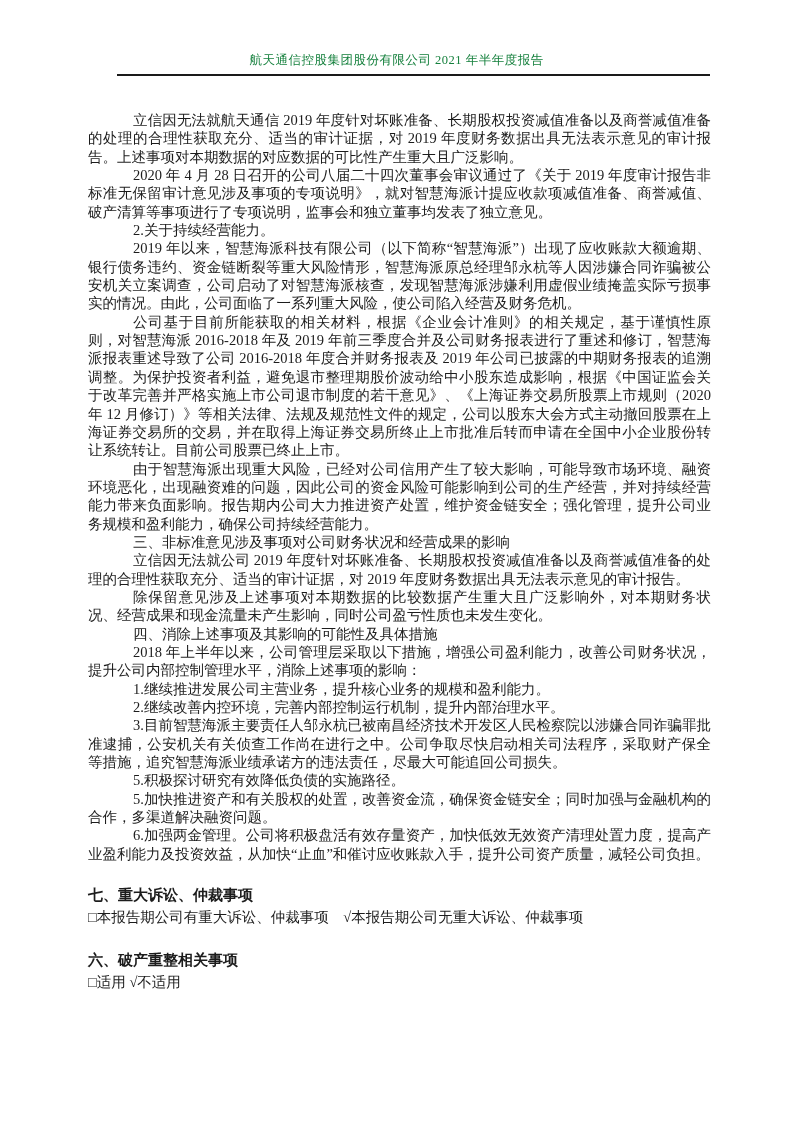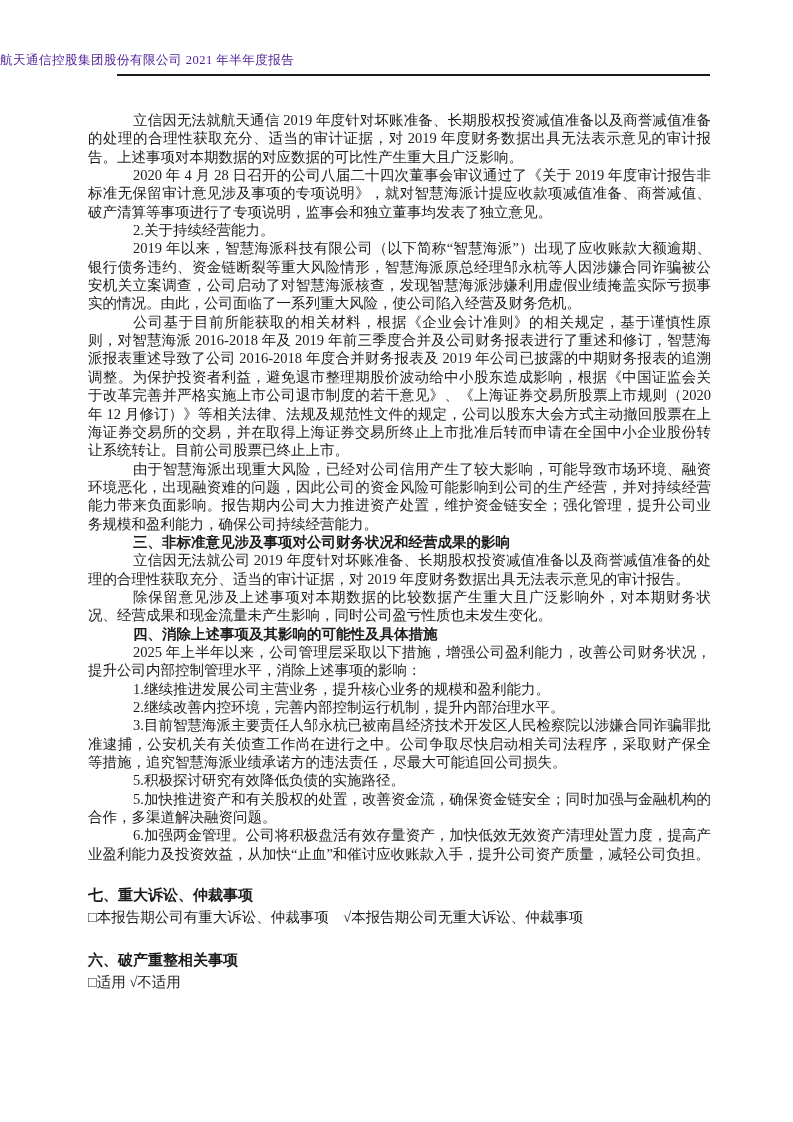--- a/index.html
+++ b/index.html
@@ -14,22 +14,23 @@
     background: #ffffff;
     overflow: hidden;
     font-family: "Liberation Serif", "DejaVu Serif", serif;
     color: #1c1c1c;
   }
   .header-title {
     position: absolute;
     top: 52px;
     left: 0;
     width: 100%;
+    text-align: center;
     font-size: 12.5px;
-    color: #4c1d95;
+    color: #15803d;
     letter-spacing: 0.5px;
   }
   .header-rule {
     position: absolute;
     top: 74px;
     left: 117px;
     width: 593px;
     height: 2px;
     background: #1a1a1a;
   }
@@ -42,21 +43,21 @@
     line-height: 18.35px;
     text-align: justify;
     text-justify: inter-ideograph;
   }
   .para {
     text-indent: 45px;
     margin: 0;
   }
   .subhead {
     text-indent: 45px;
-    font-weight: bold;
+    font-weight: normal;
     margin: 0;
   }
   .bottom-sections {
     position: absolute;
     top: 884px;
     left: 88px;
     width: 623px;
     font-size: 14.5px;
   }
   .section + .section {
@@ -93,21 +94,21 @@
       <div class="para">立信因无法就航天通信 2019 年度针对坏账准备、长期股权投资减值准备以及商誉减值准备的处理的合理性获取充分、适当的审计证据，对 2019 年度财务数据出具无法表示意见的审计报告。上述事项对本期数据的对应数据的可比性产生重大且广泛影响。</div>
       <div class="para">2020 年 4 月 28 日召开的公司八届二十四次董事会审议通过了《关于 2019 年度审计报告非标准无保留审计意见涉及事项的专项说明》，就对智慧海派计提应收款项减值准备、商誉减值、破产清算等事项进行了专项说明，监事会和独立董事均发表了独立意见。</div>
       <div class="para">2.关于持续经营能力。</div>
       <div class="para">2019 年以来，智慧海派科技有限公司（以下简称“智慧海派”）出现了应收账款大额逾期、银行债务违约、资金链断裂等重大风险情形，智慧海派原总经理邹永杭等人因涉嫌合同诈骗被公安机关立案调查，公司启动了对智慧海派核查，发现智慧海派涉嫌利用虚假业绩掩盖实际亏损事实的情况。由此，公司面临了一系列重大风险，使公司陷入经营及财务危机。</div>
       <div class="para">公司基于目前所能获取的相关材料，根据《企业会计准则》的相关规定，基于谨慎性原则，对智慧海派 2016-2018 年及 2019 年前三季度合并及公司财务报表进行了重述和修订，智慧海派报表重述导致了公司 2016-2018 年度合并财务报表及 2019 年公司已披露的中期财务报表的追溯调整。为保护投资者利益，避免退市整理期股价波动给中小股东造成影响，根据《中国证监会关于改革完善并严格实施上市公司退市制度的若干意见》、《上海证券交易所股票上市规则（2020 年 12 月修订）》等相关法律、法规及规范性文件的规定，公司以股东大会方式主动撤回股票在上海证券交易所的交易，并在取得上海证券交易所终止上市批准后转而申请在全国中小企业股份转让系统转让。目前公司股票已终止上市。</div>
       <div class="para">由于智慧海派出现重大风险，已经对公司信用产生了较大影响，可能导致市场环境、融资环境恶化，出现融资难的问题，因此公司的资金风险可能影响到公司的生产经营，并对持续经营能力带来负面影响。报告期内公司大力推进资产处置，维护资金链安全；强化管理，提升公司业务规模和盈利能力，确保公司持续经营能力。</div>
       <div class="subhead">三、非标准意见涉及事项对公司财务状况和经营成果的影响</div>
       <div class="para">立信因无法就公司 2019 年度针对坏账准备、长期股权投资减值准备以及商誉减值准备的处理的合理性获取充分、适当的审计证据，对 2019 年度财务数据出具无法表示意见的审计报告。</div>
       <div class="para">除保留意见涉及上述事项对本期数据的比较数据产生重大且广泛影响外，对本期财务状况、经营成果和现金流量未产生影响，同时公司盈亏性质也未发生变化。</div>
       <div class="subhead">四、消除上述事项及其影响的可能性及具体措施</div>
-      <div class="para">2025 年上半年以来，公司管理层采取以下措施，增强公司盈利能力，改善公司财务状况，提升公司内部控制管理水平，消除上述事项的影响：</div>
+      <div class="para">2018 年上半年以来，公司管理层采取以下措施，增强公司盈利能力，改善公司财务状况，提升公司内部控制管理水平，消除上述事项的影响：</div>
       <div class="para">1.继续推进发展公司主营业务，提升核心业务的规模和盈利能力。</div>
       <div class="para">2.继续改善内控环境，完善内部控制运行机制，提升内部治理水平。</div>
       <div class="para">3.目前智慧海派主要责任人邹永杭已被南昌经济技术开发区人民检察院以涉嫌合同诈骗罪批准逮捕，公安机关有关侦查工作尚在进行之中。公司争取尽快启动相关司法程序，采取财产保全等措施，追究智慧海派业绩承诺方的违法责任，尽最大可能追回公司损失。</div>
       <div class="para">5.积极探讨研究有效降低负债的实施路径。</div>
       <div class="para">5.加快推进资产和有关股权的处置，改善资金流，确保资金链安全；同时加强与金融机构的合作，多渠道解决融资问题。</div>
       <div class="para">6.加强两金管理。公司将积极盘活有效存量资产，加快低效无效资产清理处置力度，提高产业盈利能力及投资效益，从加快“止血”和催讨应收账款入手，提升公司资产质量，减轻公司负担。</div>
     </div>
 
   <div class="bottom-sections">
       <div class="section">

